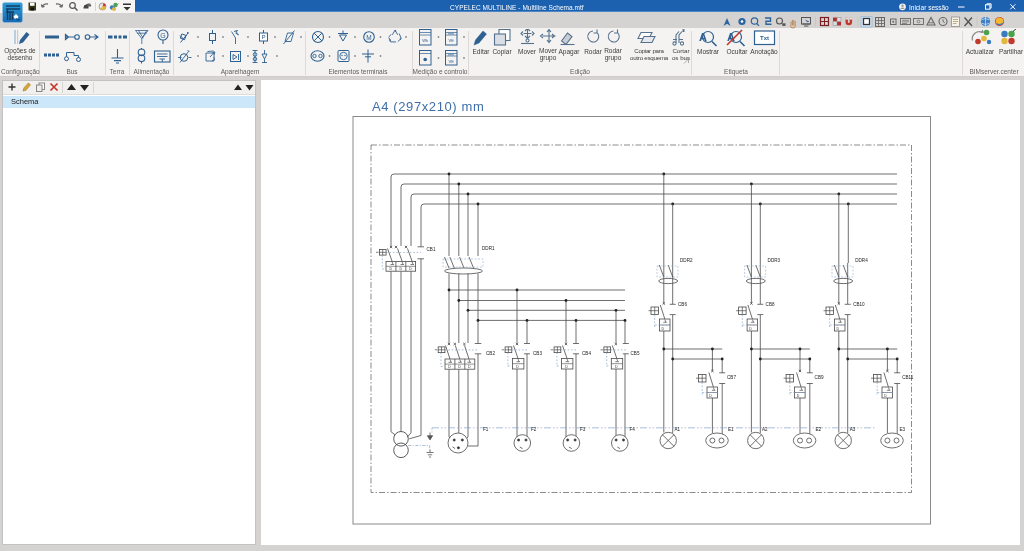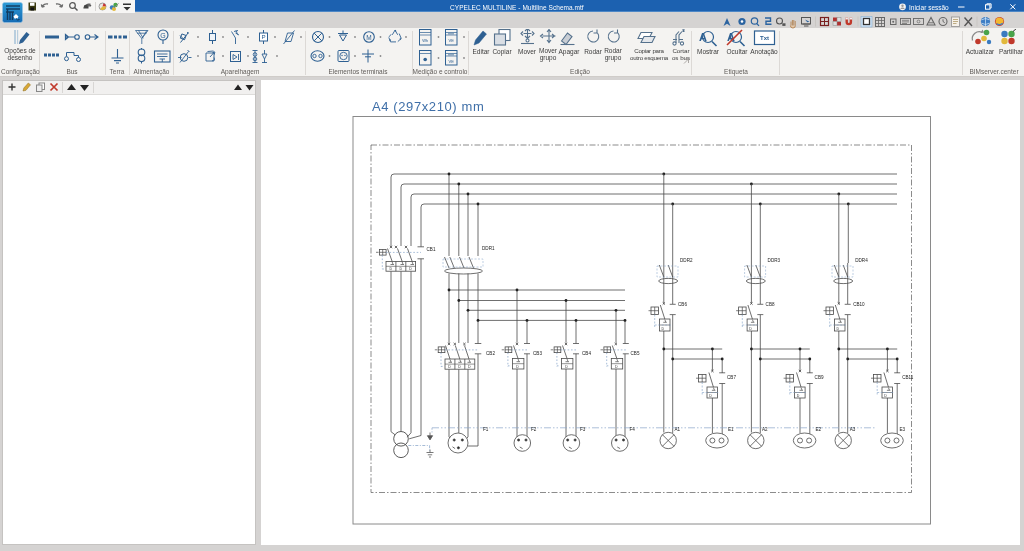--- a/index.html
+++ b/index.html
@@ -325,20 +325,21 @@
       <circle cx="1004.5" cy="34" r="3.2" fill="#3a7abf" stroke="none"></circle>
         <circle cx="1011.5" cy="34" r="3.2" fill="#4aa34a" stroke="none"></circle>
       <circle cx="1004.5" cy="41" r="3.2" fill="#e2b93c" stroke="none"></circle>
         <circle cx="1011.5" cy="41" r="3.2" fill="#c0392b" stroke="none"></circle>
       <path d="M1013 31.5 l4-3.5 m0 0 l-1-1.5 m1 1.5 l-2 .5" stroke="#333" stroke-width="1" fill="none"></path>
     </g>
   </g>
 </svg>
 <div id="leftpanel">
   <div id="lp-toolbar"></div>
+  <div id="schemarow">Schema</div>
 </div>
 <svg class="abs" style="left:2px;top:80px" width="254" height="16" viewBox="0 0 254 16">
   <path d="M10 3.5 v7 m-3.5-3.5 h7" stroke="#333" stroke-width="1.4"></path>
   <path d="M21 11 l.8-3 4.5-5 2.2 1.8 -4.5 5.5 -3 .7z" fill="#d8a735" stroke="#8a6d20" stroke-width=".5"></path>
   <rect x="37" y="3" width="5.5" height="6.5" fill="#fff" stroke="#888"></rect>
   <rect x="34.5" y="5" width="5.5" height="6.5" fill="#eee" stroke="#888"></rect>
   <path d="M48.5 3.5 l7 7 m0-7 l-7 7" stroke="#c0392b" stroke-width="1.7"></path>
   <line x1="60.5" y1="2" x2="60.5" y2="13" stroke="#d8d6d4"></line>
   <path d="M65 10 l4.5-6 4.5 6z" fill="#222"></path>
   <path d="M78 5 l4.5 6 4.5-6z" fill="#222"></path>

